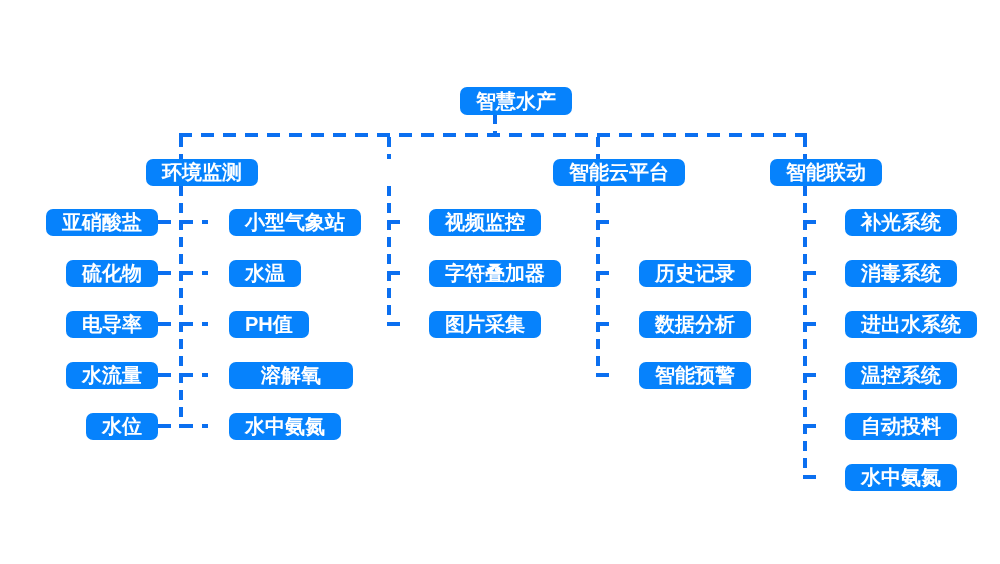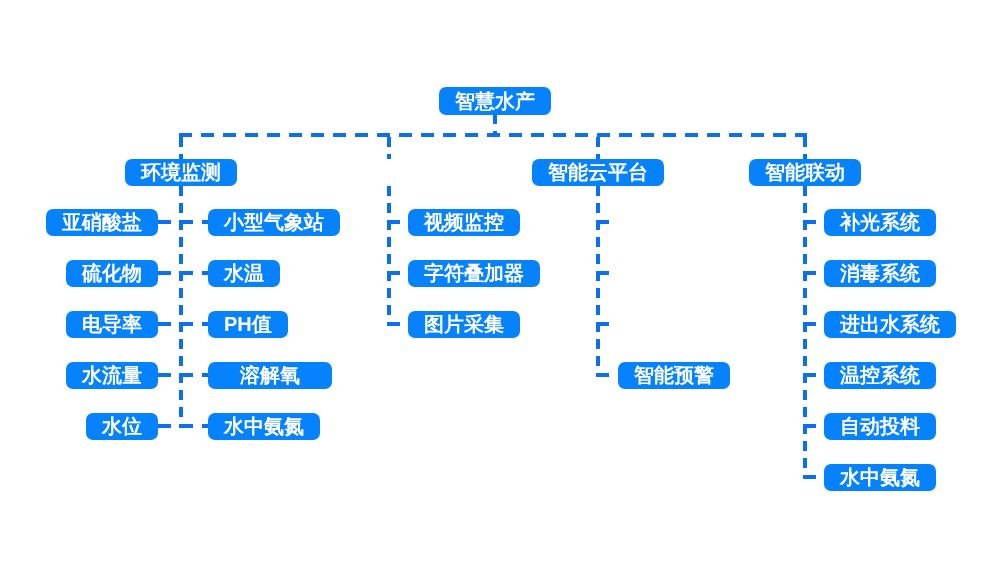--- a/index.html
+++ b/index.html
@@ -22,20 +22,21 @@
     background:var(--node-fill);
     color:var(--node-text);
     font-size:20px;
     font-weight:bold;
     line-height:27px;
     height:27px;
     padding:0 16px;
     border-radius:7px;
     white-space:nowrap;
     text-align:center;
+    margin-left:21px;
   }
   .node.root{height:28px;line-height:28px;}
   .node.centered{transform:translateX(-50%);}
   .node.w116{width:124px;}
   .hline{
     position:absolute;height:4px;
     background:repeating-linear-gradient(90deg,var(--line) 0 13px,transparent 13px 22px);
   }
   .vline{
     position:absolute;width:4px;
@@ -97,20 +98,22 @@
   <div class="node" style="left:208px;top:209px">小型气象站</div>
   <div class="node" style="left:208px;top:260px">水温</div>
   <div class="node" style="left:208px;top:311px">PH值</div>
   <div class="node w116" style="left:208px;top:362px">溶解氧</div>
   <div class="node" style="left:208px;top:413px">水中氨氮</div>
 
   <div class="node" style="left:408px;top:209px">视频监控</div>
   <div class="node" style="left:408px;top:260px">字符叠加器</div>
   <div class="node" style="left:408px;top:311px">图片采集</div>
 
+  <div class="node" style="left:618px;top:260px">历史记录</div>
+  <div class="node" style="left:618px;top:311px">数据分析</div>
   <div class="node" style="left:618px;top:362px">智能预警</div>
 
   <div class="node" style="left:824px;top:209px">补光系统</div>
   <div class="node" style="left:824px;top:260px">消毒系统</div>
   <div class="node" style="left:824px;top:311px">进出水系统</div>
   <div class="node" style="left:824px;top:362px">温控系统</div>
   <div class="node" style="left:824px;top:413px">自动投料</div>
   <div class="node" style="left:824px;top:464px">水中氨氮</div>
 
 </div>

